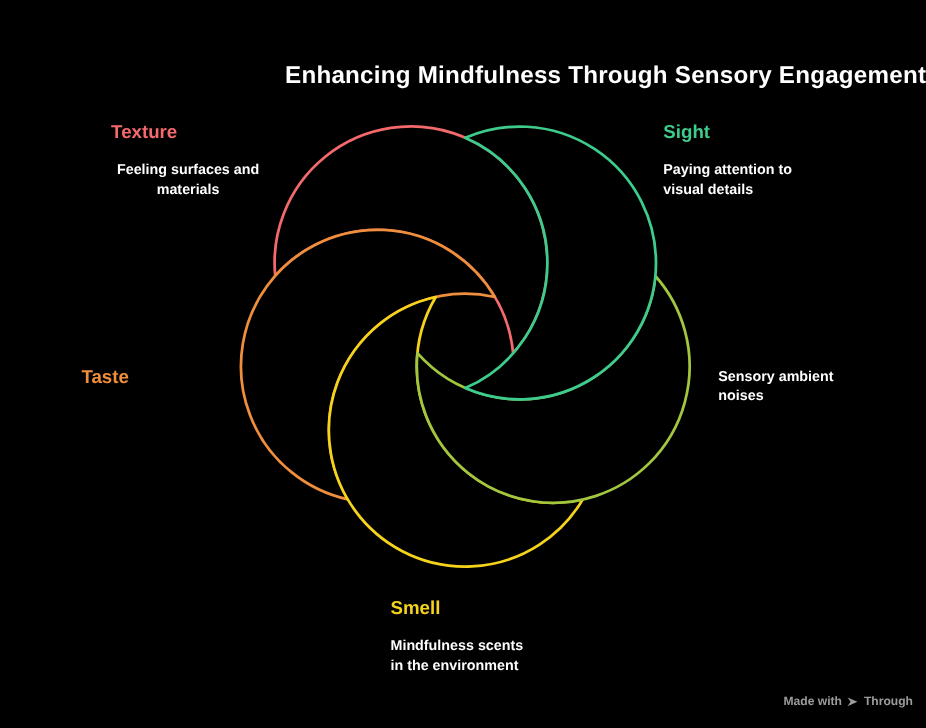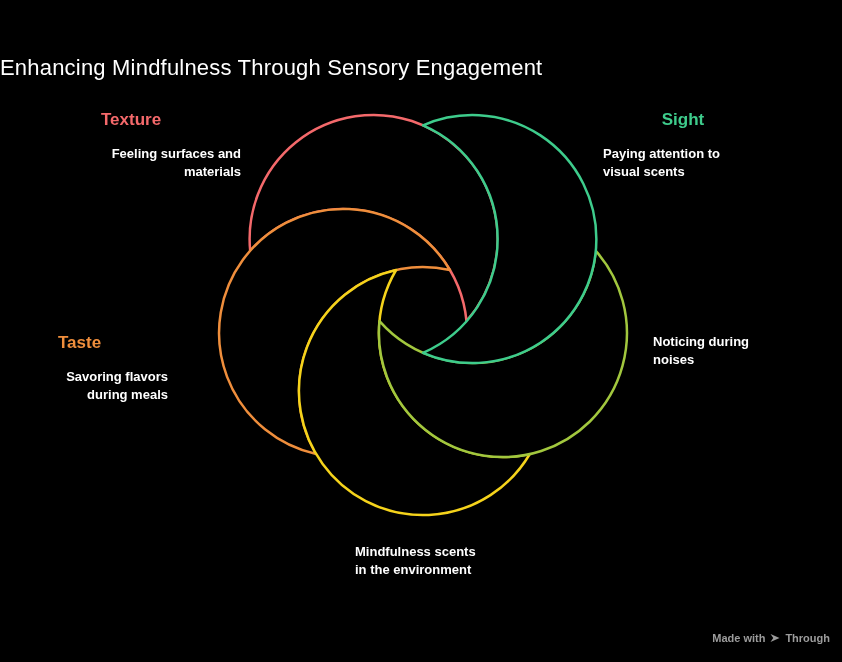--- a/index.html
+++ b/index.html
@@ -1,32 +1,32 @@
 <!DOCTYPE html>
 <html><head>
 <meta charset="utf-8">
 <style>
   html,body{margin:0;padding:0;background:#000;}
   #stage{
     position:relative;width:842px;height:662px;background:#000;overflow:hidden;
     font-family:"Liberation Sans", sans-serif;
   }
   #title{
-    position:absolute;left:0;top:55px;width:842px;text-align:left;
-    color:#fff;font-size:22px;font-weight:400;letter-spacing:.2px;
+    position:absolute;left:0;top:55px;width:842px;text-align:right;
+    color:#fff;font-size:22px;font-weight:700;letter-spacing:.2px;
   }
   #flower{position:absolute;left:0;top:0;}
   .sense-block{position:absolute;}
   .sense-heading{font-size:17px;font-weight:700;margin:0 0 15px 0;}
   .sense-desc{
     color:#fff;font-size:13px;font-weight:700;line-height:18px;
     white-space:pre-line;margin:0;
   }
   .pos-texture{left:101px;top:110px;width:140px;}
-  .pos-texture .sense-desc{text-align:right;}
+  .pos-texture .sense-desc{text-align:center;}
   .pos-sight{left:603px;top:110px;width:160px;}
   .pos-taste{left:58px;top:333px;width:110px;}
   .pos-taste .sense-desc{text-align:right;}
   .pos-sound{left:653px;top:333px;width:130px;}
   .pos-smell{left:355px;top:543px;width:150px;}
   #footer{
     position:absolute;right:12px;bottom:18px;display:flex;align-items:center;gap:4px;
     color:#9c9c9c;font-size:11px;font-weight:700;
   }
   #footer .nib{display:inline-block;line-height:0;}
@@ -46,39 +46,38 @@
       <path d="M 423.0 125.3 A 124 124 0 1 1 423.0 352.8 A 124 124 0 0 0 423.0 125.3 Z" fill="#000000" stroke="#3ECC8C" stroke-width="2.5" stroke-linejoin="round"></path>
     </svg>
 
   <div class="sense-block pos-texture">
     <div class="sense-heading" style="color: rgb(244, 105, 107);">Texture</div>
     <div class="sense-desc">Feeling surfaces and
 materials</div>
   </div>
 
   <div class="sense-block pos-sight">
-    <div class="sense-heading" style="color: rgb(62, 204, 140); text-align: center;">Sight</div>
+    <div class="sense-heading" style="color: rgb(62, 204, 140);">Sight</div>
     <div class="sense-desc">Paying attention to
-visual scents</div>
+visual details</div>
   </div>
 
   <div class="sense-block pos-sound">
-    <div class="sense-desc">Noticing during
+    <div class="sense-desc">Sensory ambient
 noises</div>
   </div>
 
   <div class="sense-block pos-smell">
+    <div class="sense-heading" style="color: rgb(245, 211, 27);">Smell</div>
     <div class="sense-desc">Mindfulness scents
 in the environment</div>
   </div>
 
   <div class="sense-block pos-taste">
-    <div class="sense-heading" style="color: rgb(239, 142, 60);">Taste</div>
-    <div class="sense-desc">Savoring flavors
-during meals</div>
+    <div class="sense-heading" style="color: rgb(239, 142, 60); margin-left: 16px;">Taste</div>
   </div>
 
   <div id="footer">
     <span>Made with</span>
     <span class="nib">
       <svg width="12" height="12" viewBox="0 0 24 24">
         <path d="M3 4 L21 12 L3 20 L8.5 12 Z" fill="#9c9c9c"></path>
       </svg>
     </span>
     <span>Through</span>

